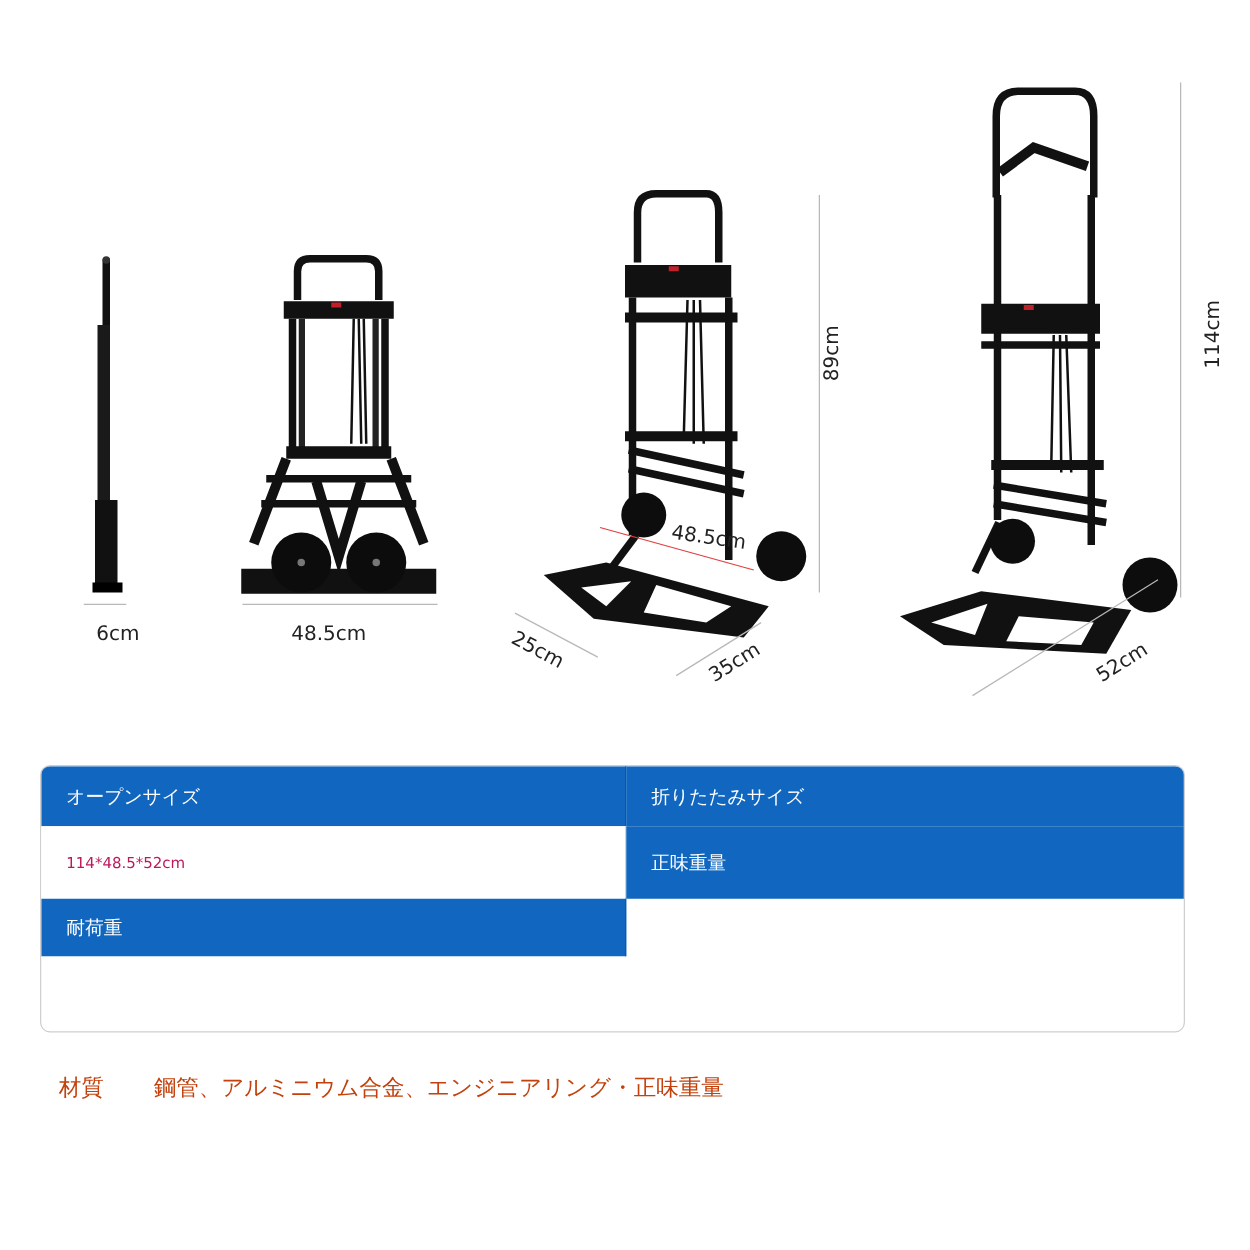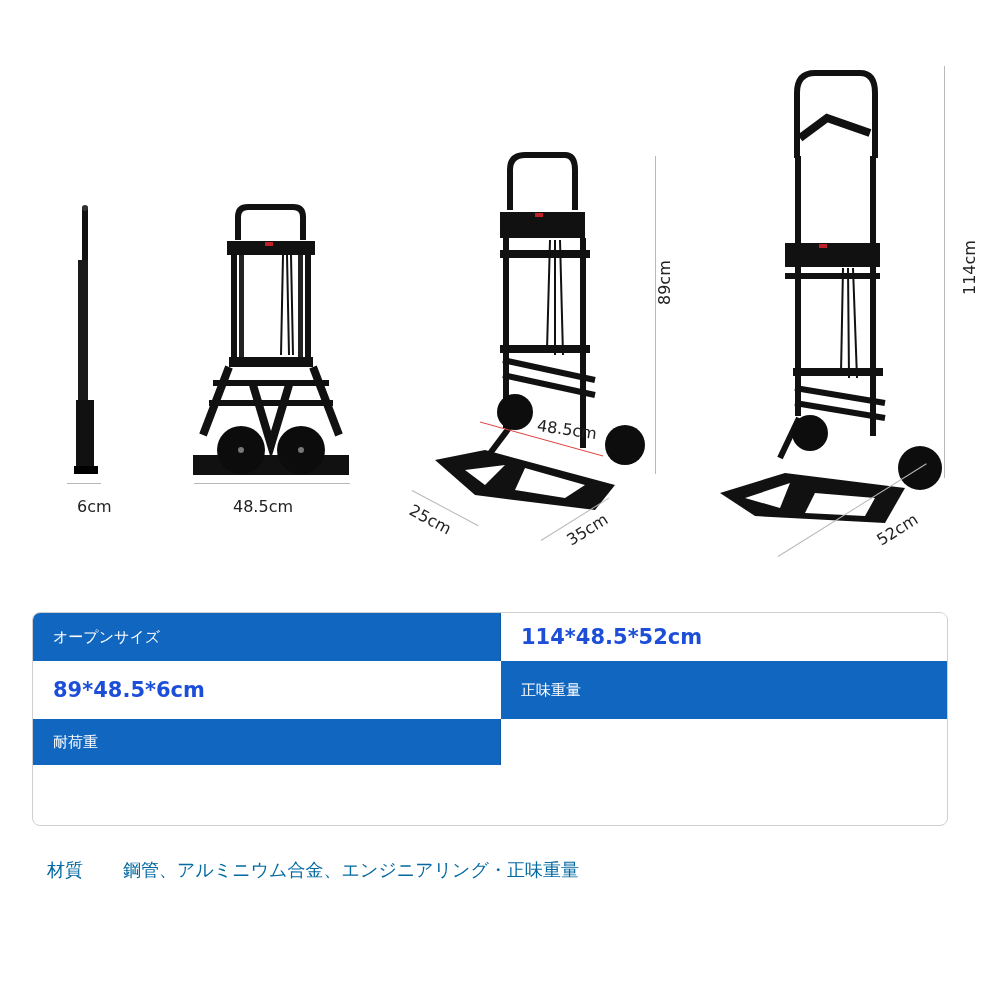--- a/index.html
+++ b/index.html
@@ -12,25 +12,25 @@
     svg.trolley { position: absolute; overflow: visible; }
 
     .spec-table {
       position: absolute; left: 32px; top: 612px; width: 916px; height: 214px;
       border: 1px solid #cfcfcf; border-radius: 8px; overflow: hidden;
       display: grid; grid-template-columns: 468px 469px;
       grid-template-rows: 48px 58px 46px 62px;
     }
     .cell { display: flex; align-items: center; padding-left: 20px; }
     .cell.head { background: #1167c0; color: #ffffff; font-size: 15px; }
-    .cell.val { background: #ffffff; color: #1d4ed8; font-size: 21px; font-weight: bold; }
+    .cell.val { background: #ffffff; color: #be185d; font-size: 12px; font-weight: normal; }
     .cell.left { border-right: 1px solid #d4d4d4; }
     .cell.head.left { border-right: 1px solid #0d58a6; }
 
-    .material { position: absolute; left: 47px; top: 858px; font-size: 18px; color: #0369a1; display: flex; }
+    .material { position: absolute; left: 47px; top: 858px; font-size: 18px; color: #c2410c; display: flex; }
     .material .mat-label { width: 76px; }
   </style>
 </head>
 <body>
 
 <div class="figure-area">
 
   <svg class="trolley" style="left:70px;top:200px;" width="40" height="280" viewBox="0 0 40 280">
     <rect x="12" y="6" width="6" height="200" rx="2" fill="#111"></rect>
     <rect x="8" y="60" width="10" height="140" fill="#1a1a1a"></rect>
@@ -107,22 +107,22 @@
     <path d="M30 430 L75 415 L65 440 Z M100 425 L160 430 L150 448 L90 445 Z" fill="#fff"></path>
   </svg>
   <div class="dim-line" style="left:944px;top:66px;width:1px;height:412px;"></div>
   <div class="dim-label" style="left:960px;top:295px;transform:rotate(-90deg);transform-origin:left top;">114cm</div>
   <div class="dim-line" style="left:778px;top:556px;width:175px;height:1px;transform:rotate(-32deg);transform-origin:left center;"></div>
   <div class="dim-label" style="left:875px;top:520px;transform:rotate(-32deg);">52cm</div>
 </div>
 
 <div class="spec-table">
   <div class="cell head left">オープンサイズ</div>
+  <div class="cell head">折りたたみサイズ</div>
   <div class="cell val left">114*48.5*52cm</div>
-  <div class="cell val">89*48.5*6cm</div>
   <div class="cell head">正味重量</div>
   <div class="cell head left">耐荷重</div>
 </div>
 
 <div class="material">
   <span class="mat-label">材質</span>
   <span>鋼管、アルミニウム合金、エンジニアリング・正味重量</span>
 </div>
 
 </body></html>

